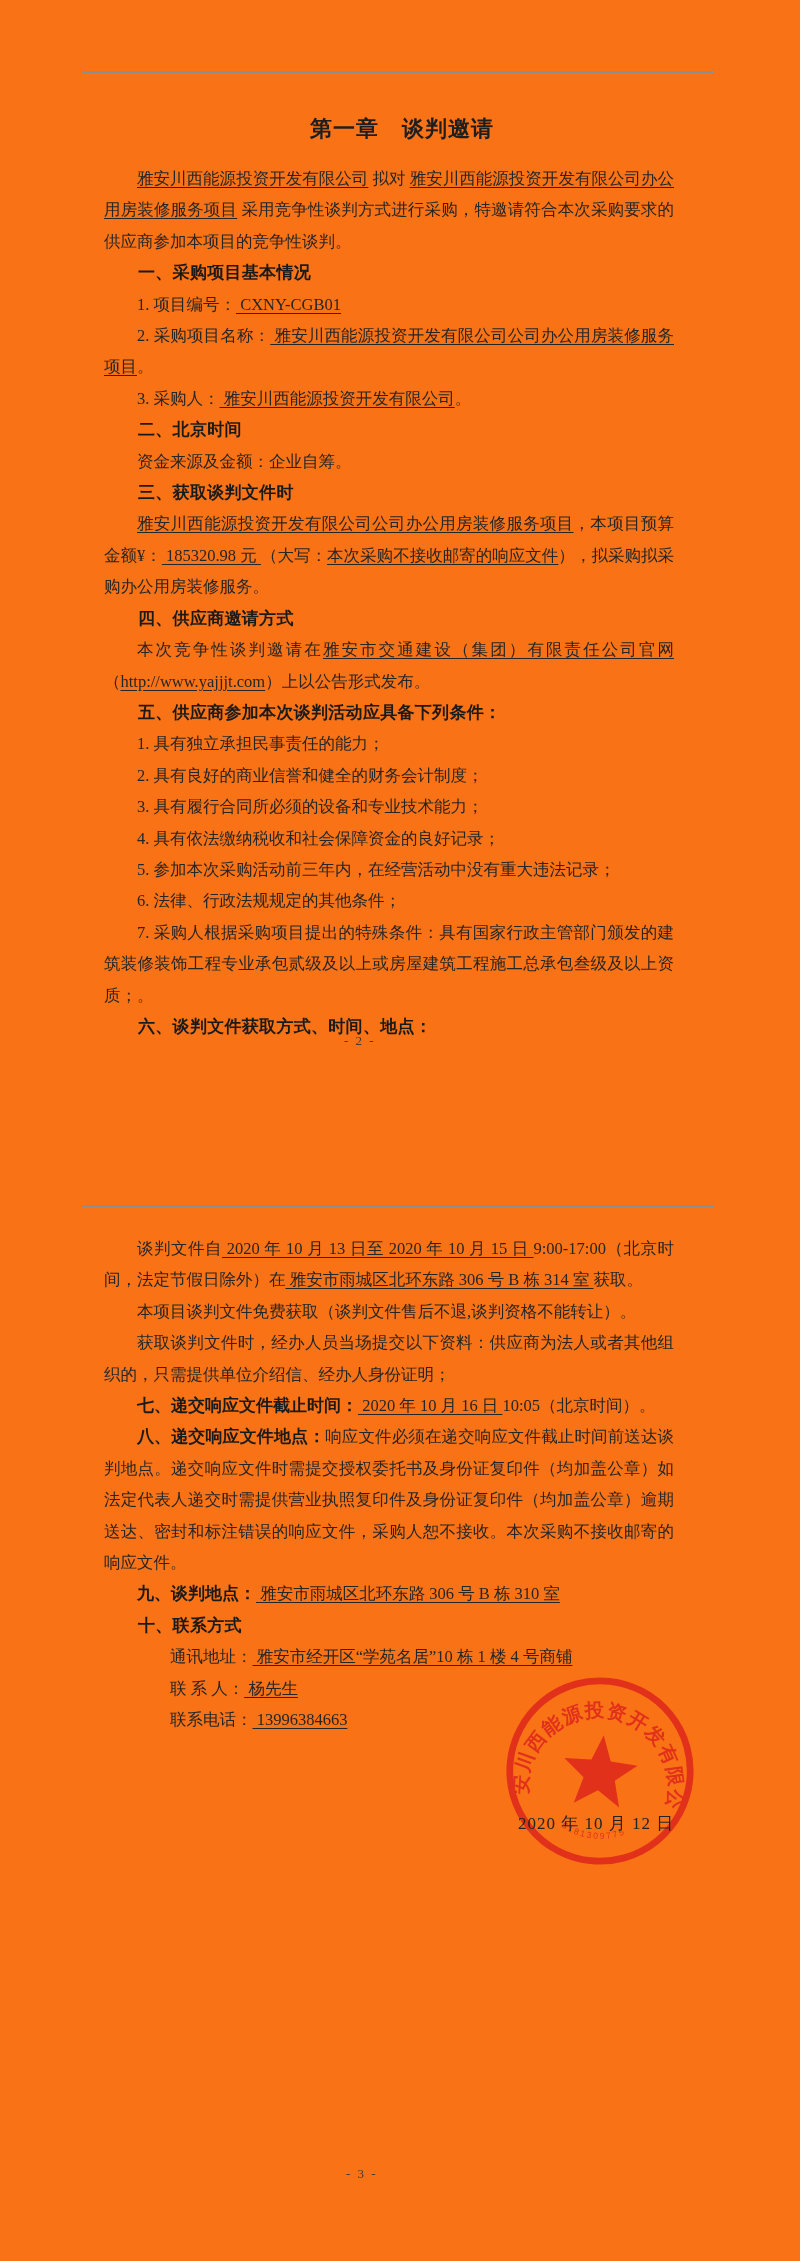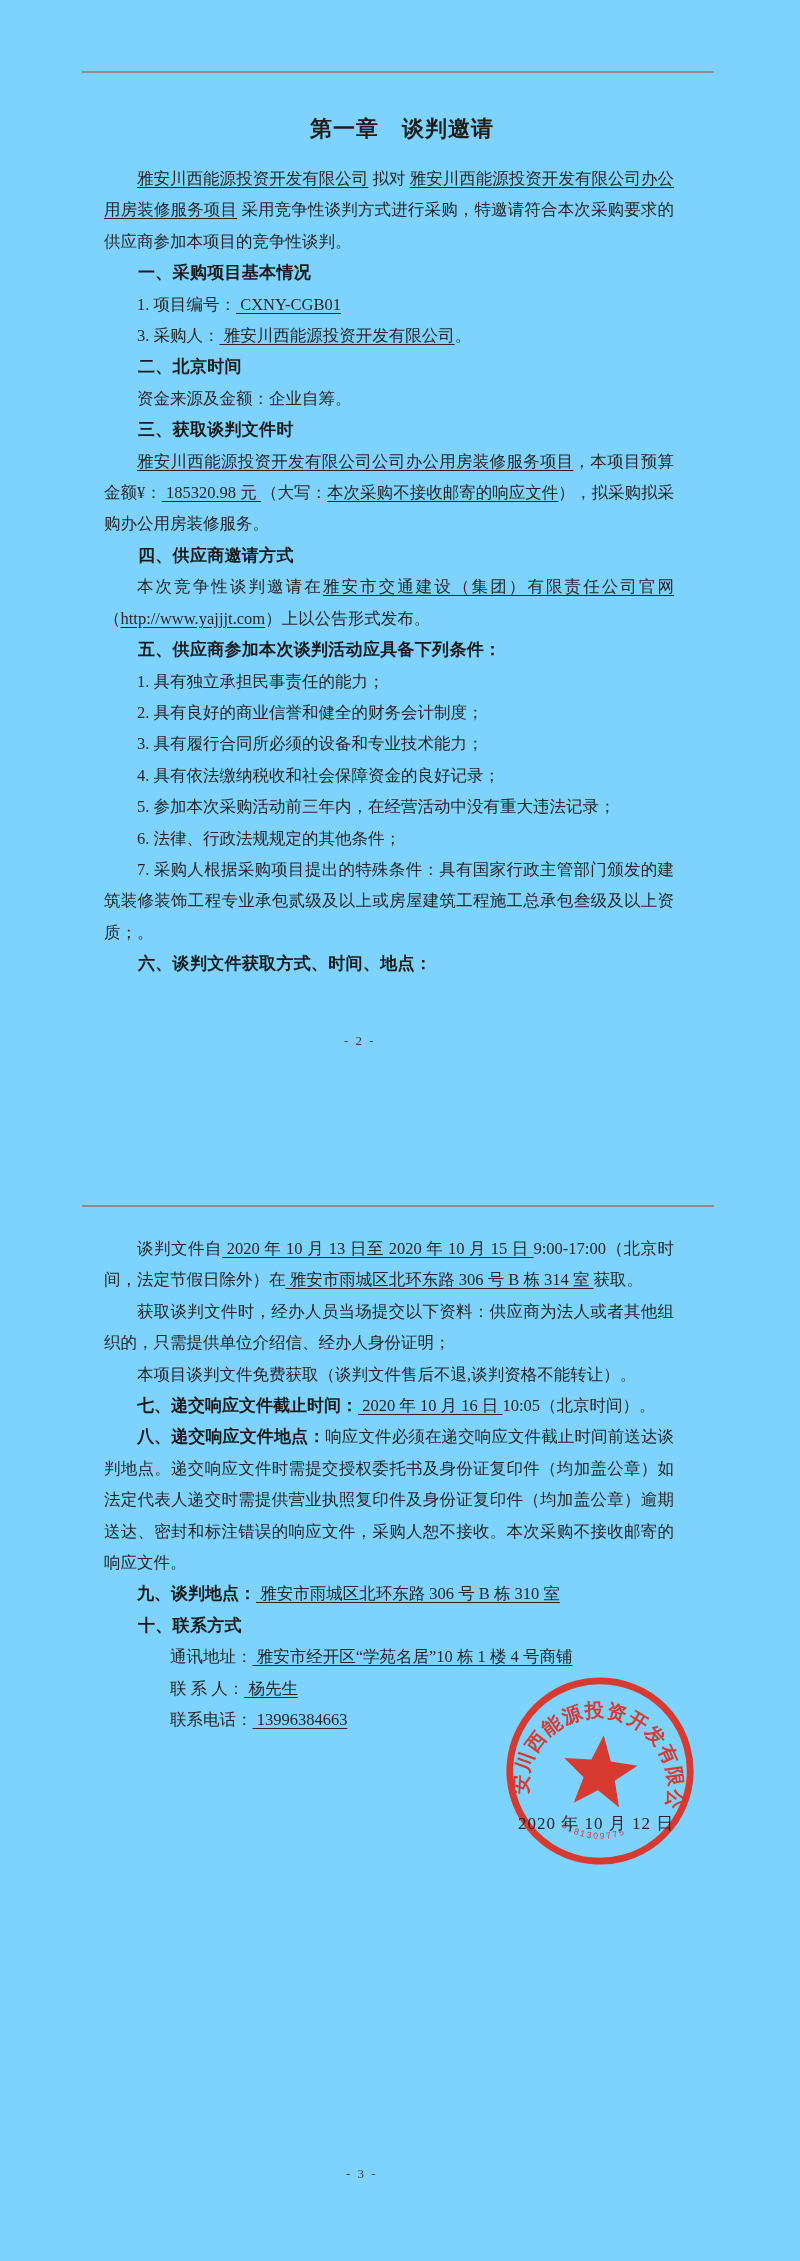--- a/index.html
+++ b/index.html
@@ -1,19 +1,19 @@
 <!DOCTYPE html>
 <html><head>
 <meta charset="utf-8">
 <style>
   html,body{margin:0;padding:0;background:#e9e9e9;}
   .sheet{
     position:relative;
     width:800px;height:2261px;
-    background:#7dd3fc;
+    background:#f97316;
     overflow:hidden;
     font-family:"Liberation Serif","DejaVu Serif",serif;
     color:#262626;
   }
   .rule{position:absolute;left:82px;width:632px;height:0;border-top:2px solid #8d8d8d;}
   .rule-a{top:71px;}
   .rule-b{top:1205px;}
   .doc-title{
     position:absolute;top:112px;left:117px;width:570px;margin:0;
     text-align:center;
@@ -59,20 +59,21 @@
 
   <div class="rule rule-a"></div>
 
   <h1 class="doc-title">第一章　谈判邀请</h1>
 
   <div class="flow flow-a">
     <p><span class="u">雅安川西能源投资开发有限公司</span><span> 拟对 </span><span class="u">雅安川西能源投资开发有限公司办公用房装修服务项目</span><span> 采用竞争性谈判方式进行采购，特邀请符合本次采购要求的供应商参加本项目的竞争性谈判。</span></p>
 
     <p class="h">一、采购项目基本情况</p>
     <p><span>1. 项目编号：</span><span class="u"> CXNY-CGB01 </span></p>
+    <p><span>2. 采购项目名称：</span><span class="u"> 雅安川西能源投资开发有限公司公司办公用房装修服务项目</span><span>。</span></p>
     <p><span>3. 采购人：</span><span class="u"> 雅安川西能源投资开发有限公司</span><span>。</span></p>
 
     <p class="h">二、北京时间</p>
     <p>资金来源及金额：企业自筹。</p>
 
     <p class="h">三、获取谈判文件时</p>
     <p><span class="u">雅安川西能源投资开发有限公司公司办公用房装修服务项目</span><span>，本项目预算金额¥：</span><span class="u"> 185320.98 元 </span><span>（大写：</span><span class="u">本次采购不接收邮寄的响应文件</span><span>），拟采购拟采购办公用房装修服务。</span></p>
 
     <p class="h">四、供应商邀请方式</p>
     <p><span>本次竞争性谈判邀请在</span><span class="u">雅安市交通建设（集团）有限责任公司官网</span><span>（</span><span class="u">http://www.yajjjt.com</span><span>）上以公告形式发布。</span></p>
@@ -88,22 +89,22 @@
 
     <p class="h">六、谈判文件获取方式、时间、地点：</p>
   </div>
 
   <div class="pagenum pagenum-2">- 2 -</div>
 
   <div class="rule rule-b"></div>
 
   <div class="flow flow-b">
     <p><span>谈判文件自</span><span class="u"> 2020 年 10 月 13 日至 2020 年 10 月 15 日 </span><span>9:00-17:00（北京时间，法定节假日除外）在</span><span class="u"> 雅安市雨城区北环东路 306 号 B 栋 314 室 </span><span>获取。</span></p>
+    <p>本项目谈判文件免费获取（谈判文件售后不退,谈判资格不能转让）。</p>
     <p>获取谈判文件时，经办人员当场提交以下资料：供应商为法人或者其他组织的，只需提供单位介绍信、经办人身份证明；</p>
-    <p>本项目谈判文件免费获取（谈判文件售后不退,谈判资格不能转让）。</p>
 
     <p><span class="hh">七、递交响应文件截止时间：</span><span class="u"> 2020 年 10 月 16 日 </span><span>10:05（北京时间）。</span></p>
 
     <p><span class="hh">八、递交响应文件地点：</span><span>响应文件必须在递交响应文件截止时间前送达谈判地点。递交响应文件时需提交授权委托书及身份证复印件（均加盖公章）如法定代表人递交时需提供营业执照复印件及身份证复印件（均加盖公章）逾期送达、密封和标注错误的响应文件，采购人恕不接收。本次采购不接收邮寄的响应文件。</span></p>
 
     <p><span class="hh">九、谈判地点：</span><span class="u"> 雅安市雨城区北环东路 306 号 B 栋 310 室 </span></p>
 
     <p class="h">十、联系方式</p>
     <p class="contact"><span>通讯地址：</span><span class="u"> 雅安市经开区“学苑名居”10 栋 1 楼 4 号商铺 </span></p>
     <p class="contact"><span>联 系 人：</span><span class="u"> 杨先生 </span></p>

